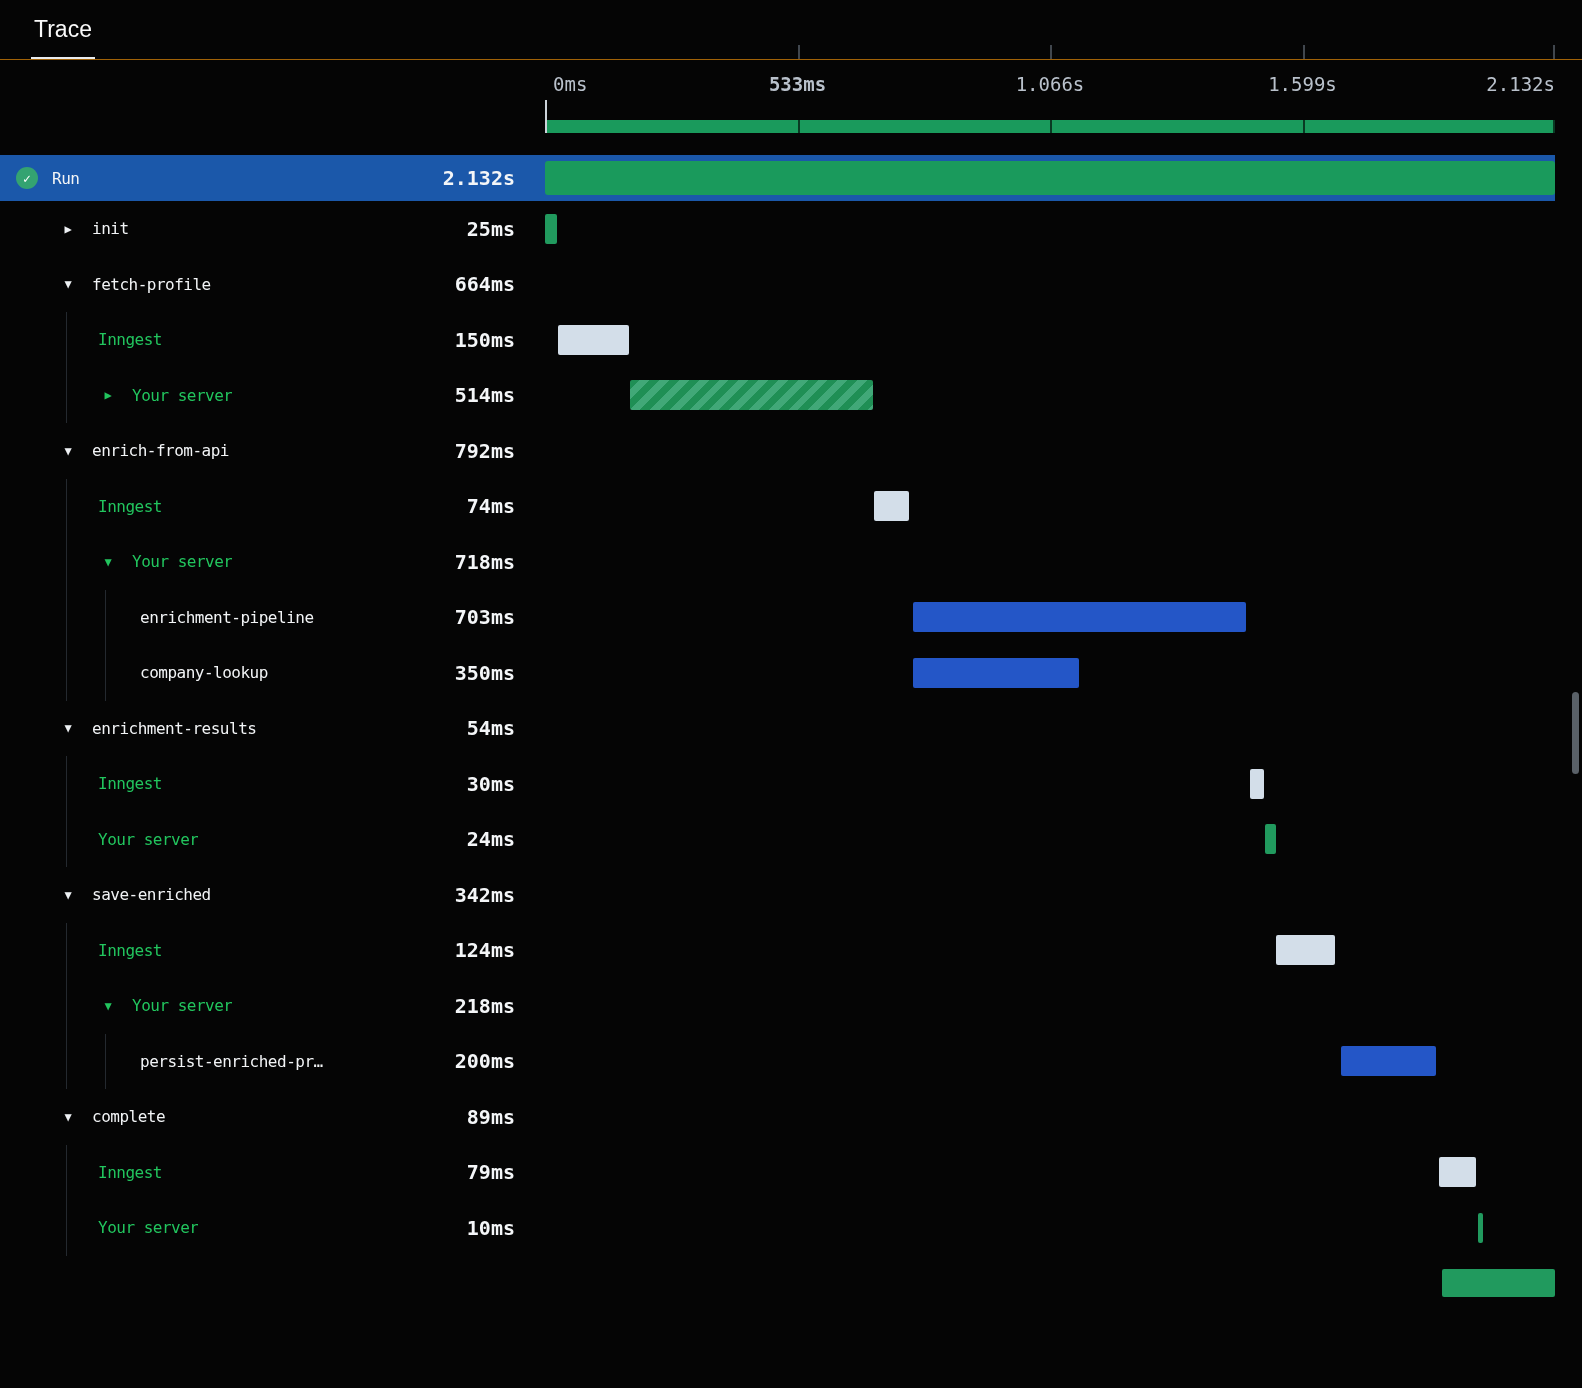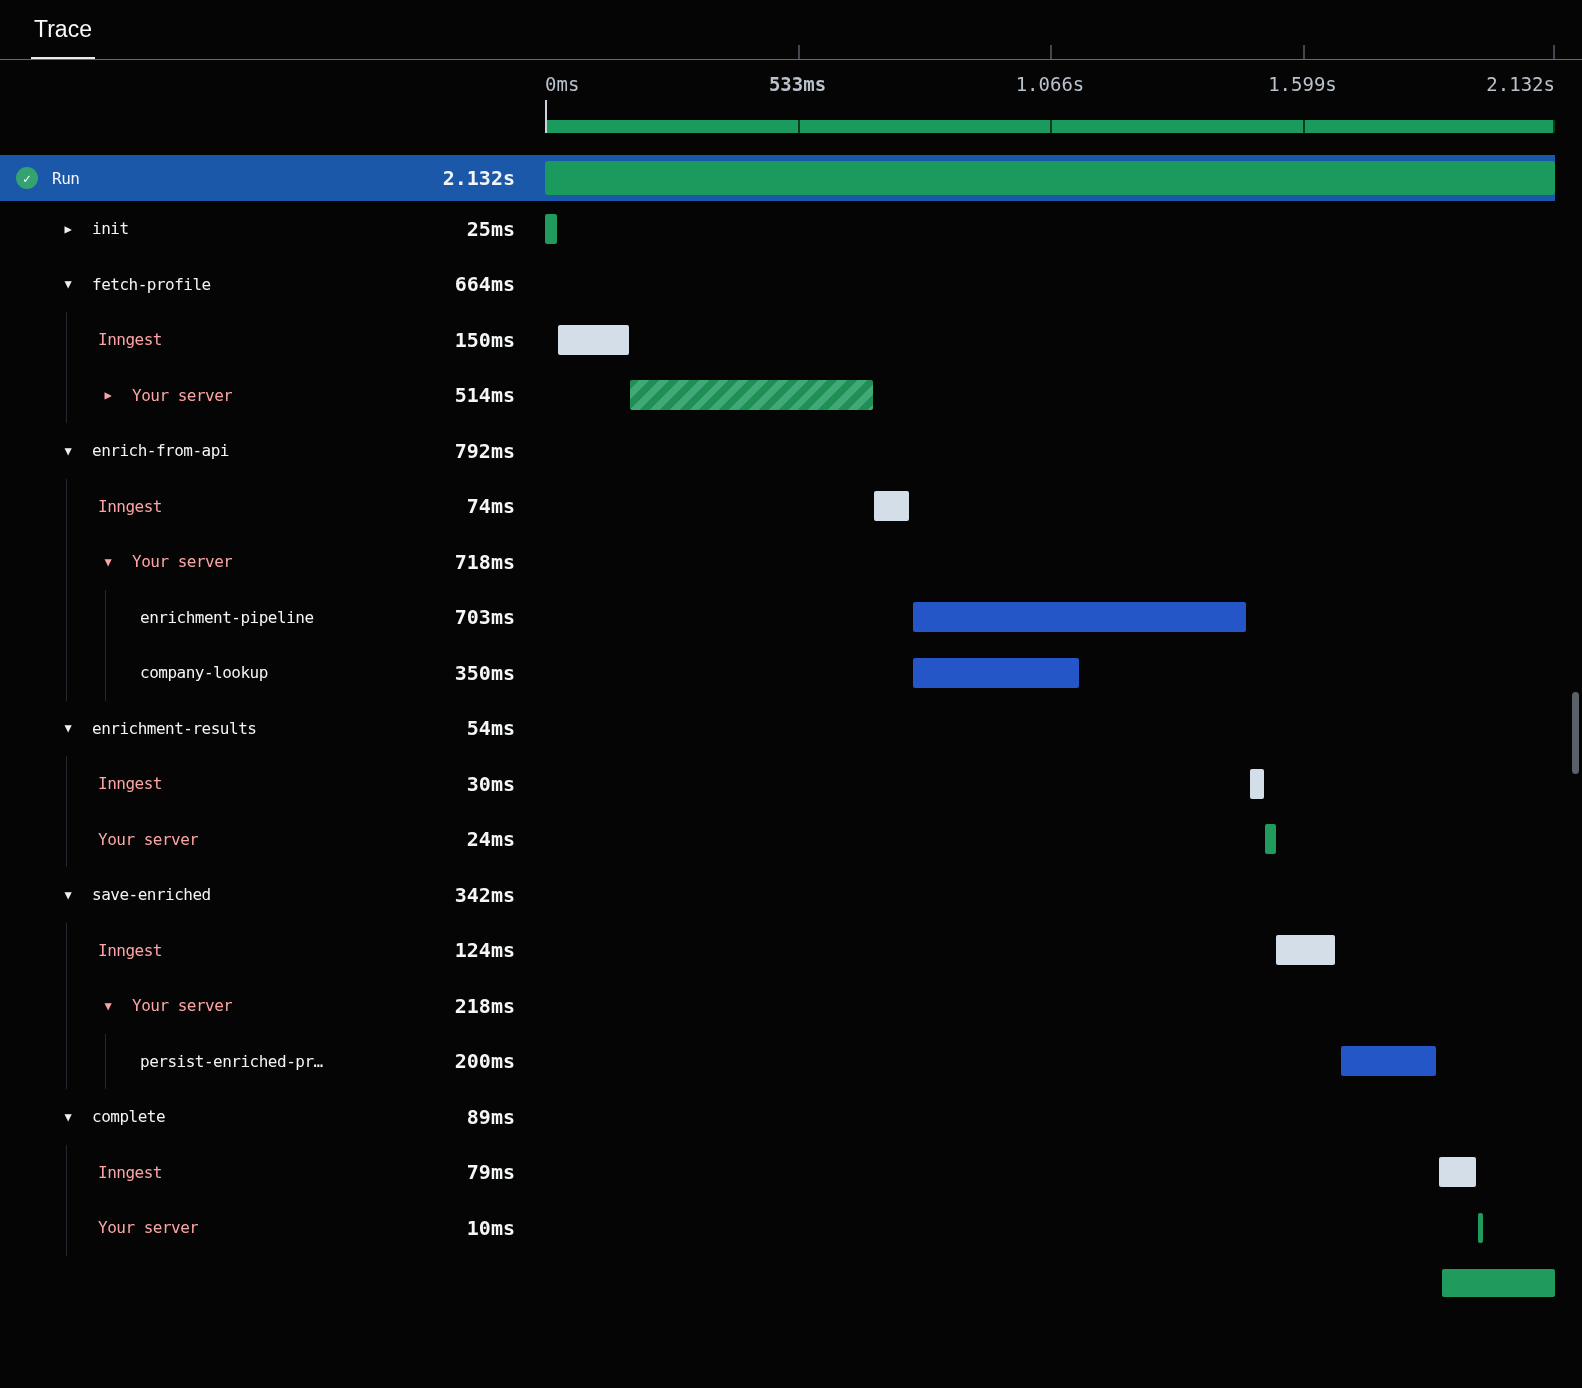--- a/index.html
+++ b/index.html
@@ -36,21 +36,21 @@
   .timeline-header { position:relative; height:95px; }
   .axis {
     position:absolute; left:545px; top:0;
     width:1010px; height:100%;
   }
   .axlabel {
     position:absolute; top:13px;
     font-size:19px; color:#b9c1cb;
     white-space:nowrap;
   }
-  .axlabel.p0 { left:0; }
+  .axlabel.p0 { left:8px; }
   .axlabel.p25 { left:25%; transform:translateX(-50%);font-weight:bold; }
   .axlabel.p50 { left:50%; transform:translateX(-50%); }
   .axlabel.p75 { left:75%; transform:translateX(-50%); }
   .axlabel.p100 { right:0; }
 
   .minimap {
     position:absolute; left:0; bottom:22px;
     width:100%; height:13px;
     background: var(--green, #1a9a5c);
   }
@@ -101,21 +101,21 @@
     background:#34a371;
     color:#ffffff;
     font-size:13px; font-weight:bold;
     display:flex; align-items:center; justify-content:center;
   }
   .rname {
     font-size:16px; letter-spacing:-0.5px;
     color:#f2f4f6;
     white-space:pre; overflow:hidden; text-overflow:ellipsis;
   }
-  .row.muted .rname, .row.muted .expander { color:#fca5a5; }
+  .row.muted .rname, .row.muted .expander { color:#22c55e; }
   .dur {
     margin-left:auto;
     font-size:20px; font-weight:bold; color:#f4f6f8;
     white-space:nowrap;
   }
   .track { position:relative; flex:1; }
   .bar {
     position:absolute; top:50%; transform:translateY(-50%);
     height:30px; min-width:4px; border-radius:2px;
   }

